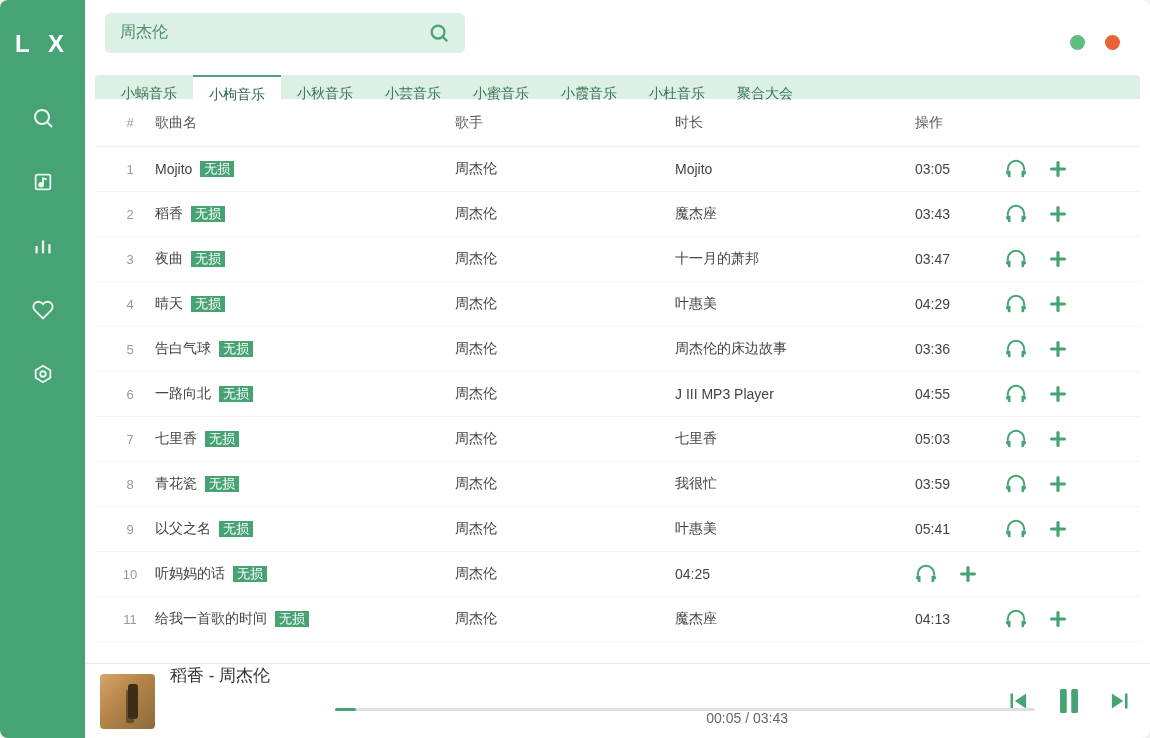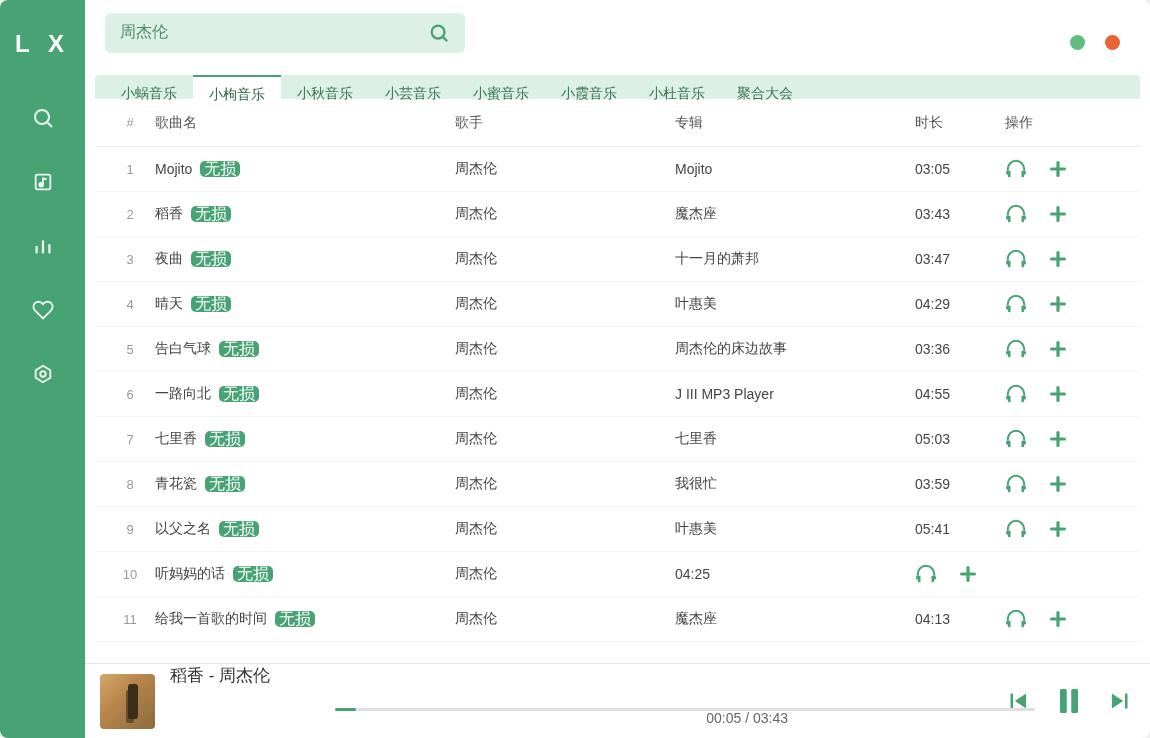--- a/index.html
+++ b/index.html
@@ -146,23 +146,23 @@
       font-size: 14px;
       color: #444;
       border-bottom: 1px solid #f4f4f4;
     }
     .idx { color: #999; text-align: center; font-size: 13px; }
     .song-name { display: flex; align-items: center; gap: 8px; }
     .quality-badge {
       display: inline-block;
       background: #47a374;
       color: #fff;
-      font-size: 16px;
+      font-size: 13px;
       padding: 1px 4px;
-      border-radius: 5px;
+      border-radius: 0;
       line-height: 14px;
       font-family: Liberation Serif, serif;
     }
     .actions {
       display: flex;
       gap: 20px;
       align-items: center;
     }
     .action-btn {
       color: #47a374;
@@ -296,21 +296,20 @@
         <div class="tab">小霞音乐</div>
         <div class="tab">小杜音乐</div>
         <div class="tab">聚合大会</div>
       </div>
 
     <div class="table-wrapper">
       <div class="table-header">
         <div class="idx">#</div>
         <div>歌曲名</div>
         <div>歌手</div>
-        <div>专辑</div>
         <div>时长</div>
         <div>操作</div>
       </div>
       <div class="table-body" id="table-body">
           <div class="row">
             <div class="idx">1</div>
             <div class="song-name">
               <span>Mojito</span>
               <span class="quality-badge">无损</span>
             </div>

